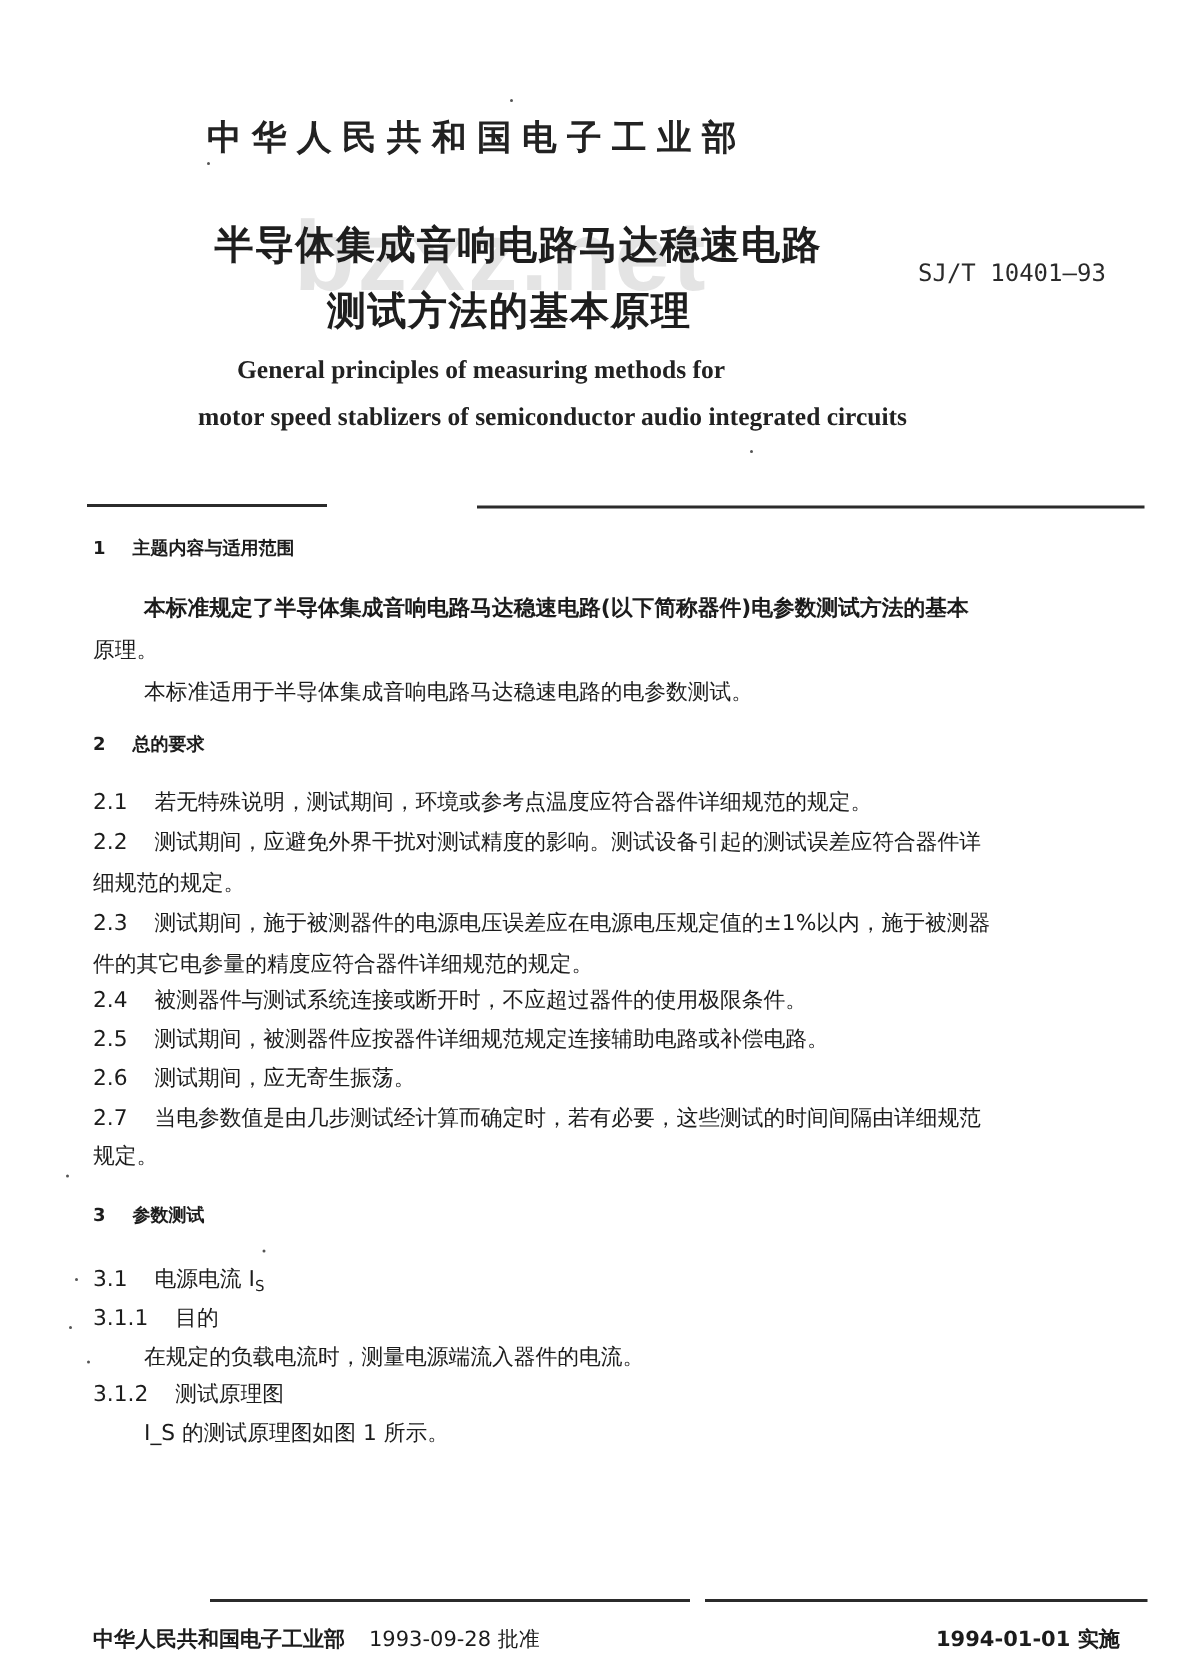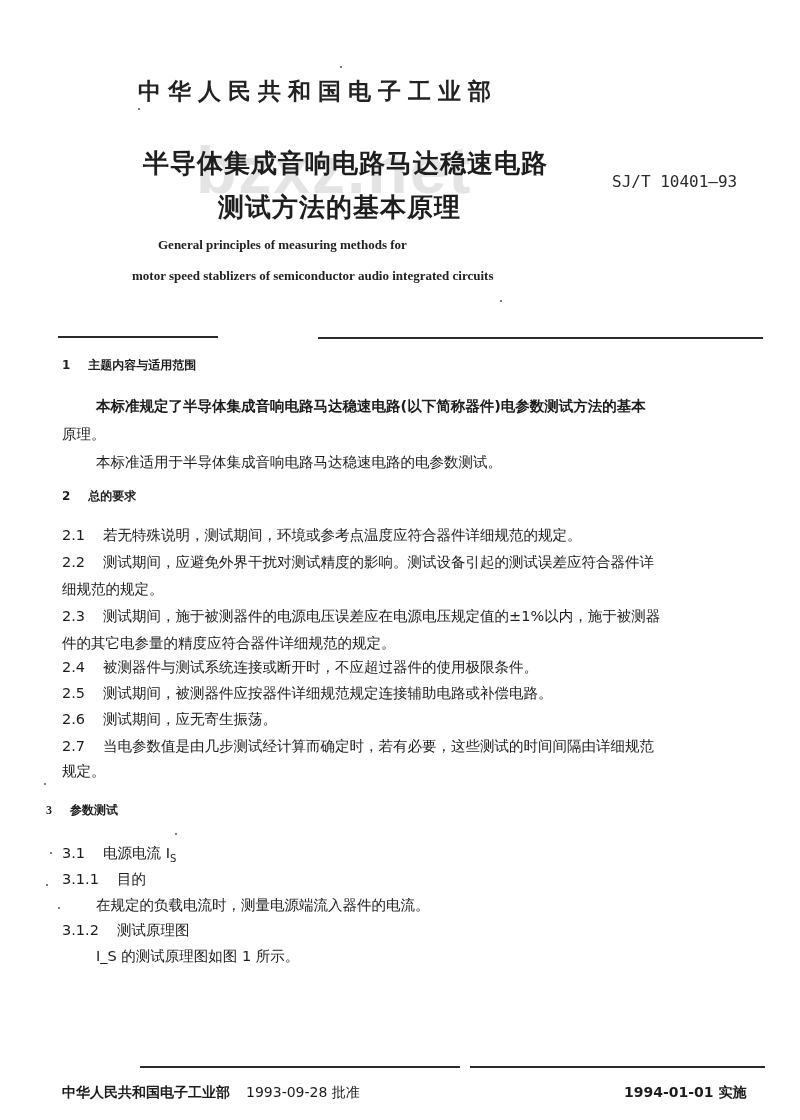--- a/index.html
+++ b/index.html
@@ -11,21 +11,21 @@
   .header-org {
     left: 138px; top: 76px; font-size: 23px; letter-spacing: 7px; font-weight: bold; color: #222;
   }
   .title-zh {
     font-size: 26px; font-weight: bold; color: #1e1e1e; letter-spacing: 1px;
   }
   .title-zh.l1 { left: 143px; top: 146px; }
   .title-zh.l2 { left: 218px; top: 190px; }
   .std-code { left: 612px; top: 172px; font-size: 16px; color: #2a2a2a; font-family: "DejaVu Sans Mono", monospace; letter-spacing: 0px; }
   .title-en {
-    font-family: "Liberation Serif", serif; font-size: 13px; color: #222; white-space: nowrap;
+    font-family: "Liberation Serif", serif; font-size: 17px; color: #222; white-space: nowrap;
   }
   .title-en.l1 { left: 158px; top: 237px; font-weight: bold; }
   .title-en.l2 { left: 88px; top: 268px; font-weight: bold; margin-left: 44px; }
   .watermark {
     left: 196px; top: 132px; font-size: 66px; font-weight: bold; color: #e4e4e4;
     letter-spacing: 2px; z-index: 0; font-family: Liberation Sans, sans-serif;
   }
   .rule { height: 2px; background: #2b2b2b; }
   .rule.top-left { left: 58px; top: 336px; width: 160px; }
   .rule.top-right { left: 318px; top: 337px; width: 445px; }
@@ -95,21 +95,21 @@
 
 <div class="abs body-text" style="left:62px; top:709px;">
   <span class="num">2.6</span><span>测试期间，应无寄生振荡。</span>
 </div>
 
 <div class="abs body-text" style="left:62px; top:736px;">
   <span class="num">2.7</span><span>当电参数值是由几步测试经计算而确定时，若有必要，这些测试的时间间隔由详细规范</span>
 </div>
 <div class="abs body-text" style="left:62px; top:761px;">规定。</div>
 
-<div class="abs body-text sec-head" style="left:46px; top:801px;font-family:Liberation Serif, serif;">
+<div class="abs body-text sec-head" style="left:62px; top:801px;">
   <span class="num">3</span><span>参数测试</span>
 </div>
 
 <div class="abs body-text" style="left:62px; top:843px;">
   <span class="num">3.1</span><span>电源电流 I</span><sub style="font-size:10px;">S</sub>
 </div>
 
 <div class="abs body-text" style="left:62px; top:869px;">
   <span class="num">3.1.1</span><span>目的</span>
 </div>

